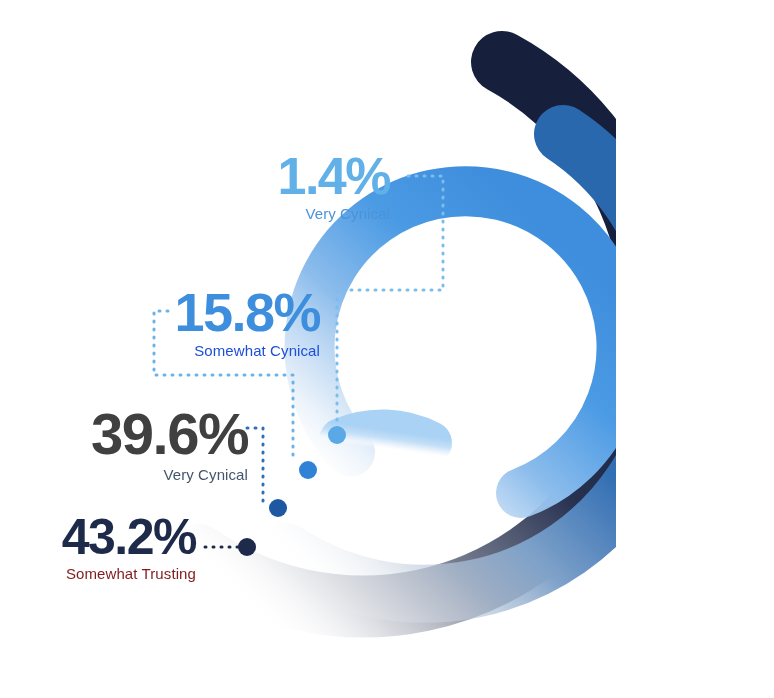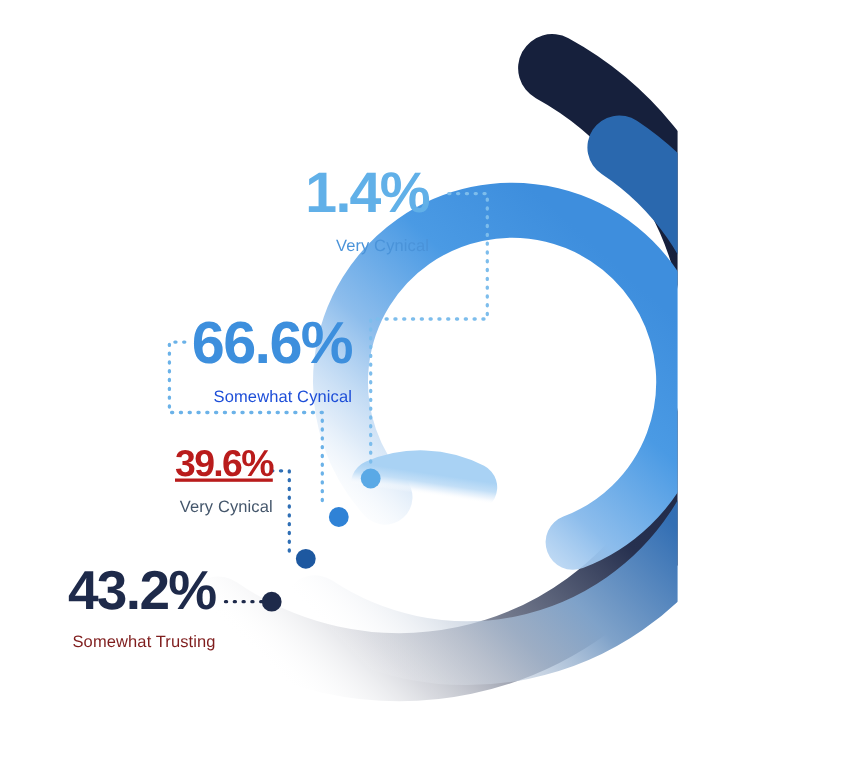--- a/index.html
+++ b/index.html
@@ -36,35 +36,35 @@
   .callout .pct {
     display: block;
     font-weight: 700;
     letter-spacing: -1.5px;
     line-height: 1;
   }
   .callout .lbl {
     display: block;
     font-weight: 400;
     line-height: 1.1;
-    margin-top: 14px;
+    margin-top: 4px;
     letter-spacing: 0.1px;
   }
 
   
   #callout-very-cynical      { left: 150px; top: 150px; width: 240px; }
   #callout-very-cynical .pct { font-size: 52px; color: #61b0e8; }
   #callout-very-cynical .lbl { font-size: 15px; color: #4a93d9; }
 
   #callout-somewhat-cynical      { left: 60px; top: 285px; width: 260px; }
   #callout-somewhat-cynical .pct { font-size: 54px; color: #3d8fdd; }
   #callout-somewhat-cynical .lbl { font-size: 15px; color: #1d4ed8; }
 
   #callout-very-trusting      { left: 0px; top: 405px; width: 248px; }
-  #callout-very-trusting .pct { font-size: 34px; color: #b91c1c; text-decoration: underline; }
+  #callout-very-trusting .pct { font-size: 58px; color: #404040; }
   #callout-very-trusting .lbl { font-size: 15px; color: #44566b; }
 
   #callout-somewhat-trusting      { left: 0px; top: 512px; width: 196px; }
   #callout-somewhat-trusting .pct { font-size: 50px; color: #1e2a4a; padding-left: 16px; }
   #callout-somewhat-trusting .lbl { font-size: 15px; color: #7f1d1d; }
 </style>
 </head>
 <body>
 
 <div id="infographic">
@@ -132,21 +132,21 @@
     <circle cx="278" cy="508" r="9" fill="#1d58a0"></circle>
     <circle cx="247" cy="547" r="9" fill="#1e2a4a"></circle>
   </svg>
 
   <div class="callout" id="callout-very-cynical">
     <span class="pct">1.4%</span>
     <span class="lbl">Very Cynical</span>
   </div>
 
   <div class="callout" id="callout-somewhat-cynical">
-    <span class="pct">66.6%</span>
+    <span class="pct">15.8%</span>
     <span class="lbl">Somewhat Cynical</span>
   </div>
 
   <div class="callout" id="callout-very-trusting">
     <span class="pct">39.6%</span>
     <span class="lbl">Very Cynical</span>
   </div>
 
   <div class="callout" id="callout-somewhat-trusting">
     <span class="pct">43.2%</span>

